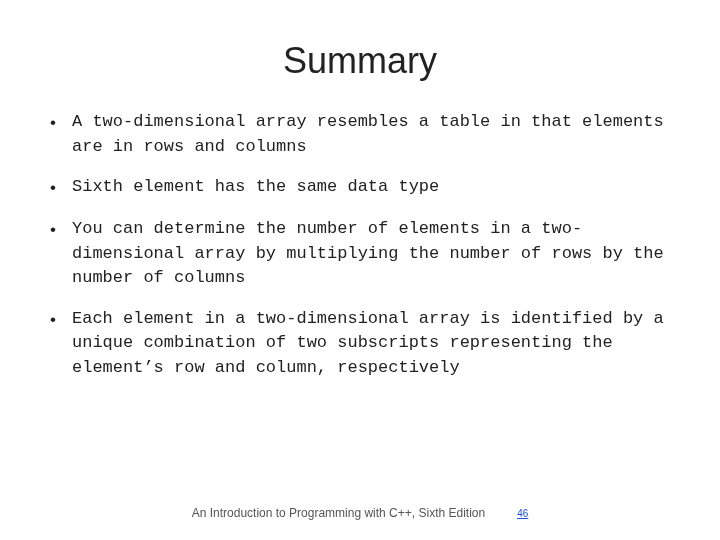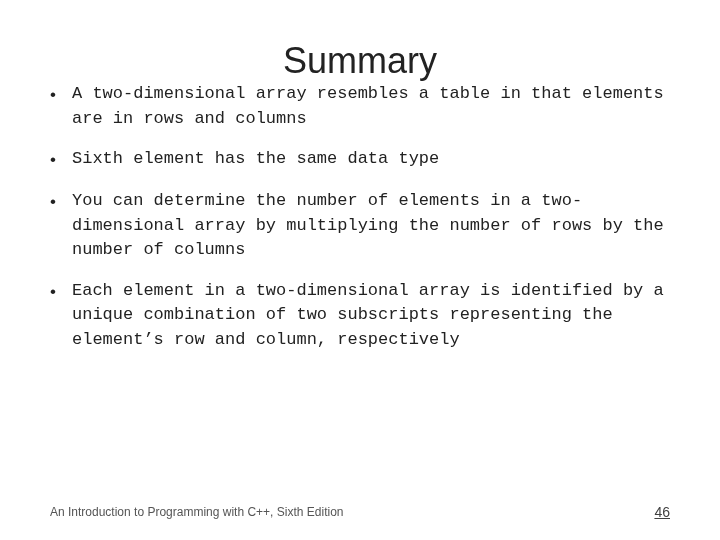--- a/index.html
+++ b/index.html
@@ -25,20 +25,21 @@
       flex-direction: column;
       justify-content: flex-start;
       position: relative;
     }
 
     .slide-title {
       text-align: center;
       font-size: 36px;
       font-weight: normal;
       color: #222222;
+      margin-bottom: 28px;
       margin-top: 10px;
     }
 
     .bullet-list {
       list-style: none;
       padding: 0;
       margin: 0;
       flex: 1;
     }
 
@@ -57,38 +58,38 @@
       font-size: 17px;
     }
 
     .bullet-text {
       flex: 1;
       font-family: Liberation Mono, monospace;
     }
 
     .slide-footer {
       display: flex;
-      justify-content: space-between;
+      justify-content: center;
       align-items: center;
       font-size: 12px;
       color: #555555;
       margin-top: auto;
       padding-top: 10px;
       border-top: none;
       gap: 32px;
     }
 
     .footer-left {
       font-size: 12px;
       color: #555555;
     }
 
     .footer-right {
-      font-size: 14px;
-      color: #404040;
+      font-size: 10px;
+      color: #1d4ed8;
       text-decoration: underline;
     }
   </style>
 </head>
 <body>
 
 <div class="slide-container">
 
   <h1 class="slide-title">Summary</h1>
 

